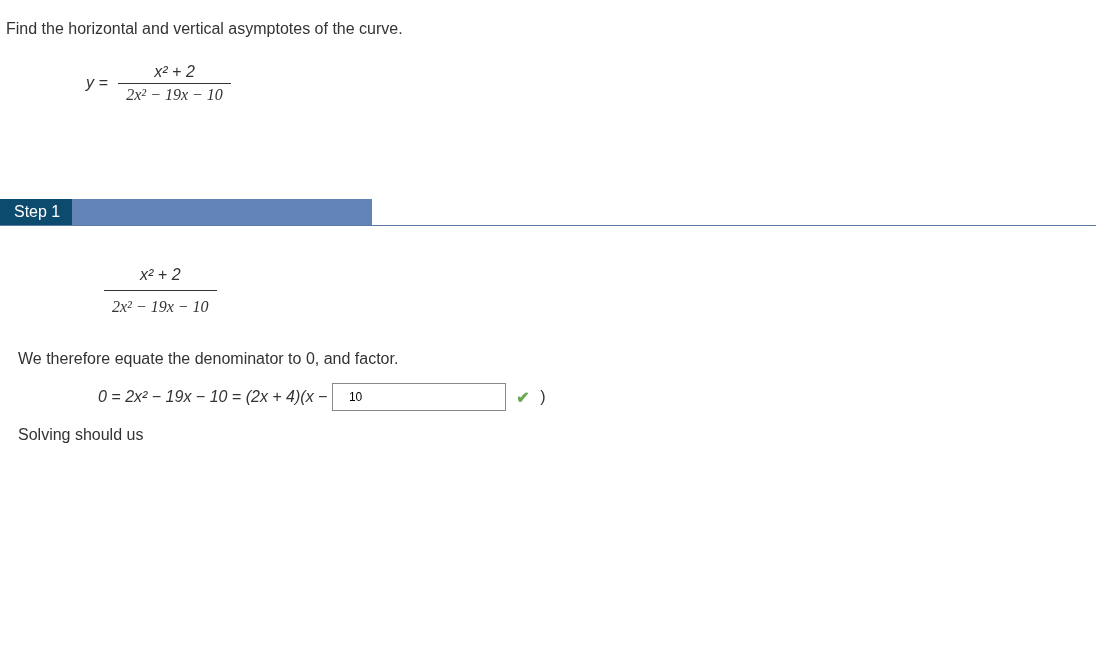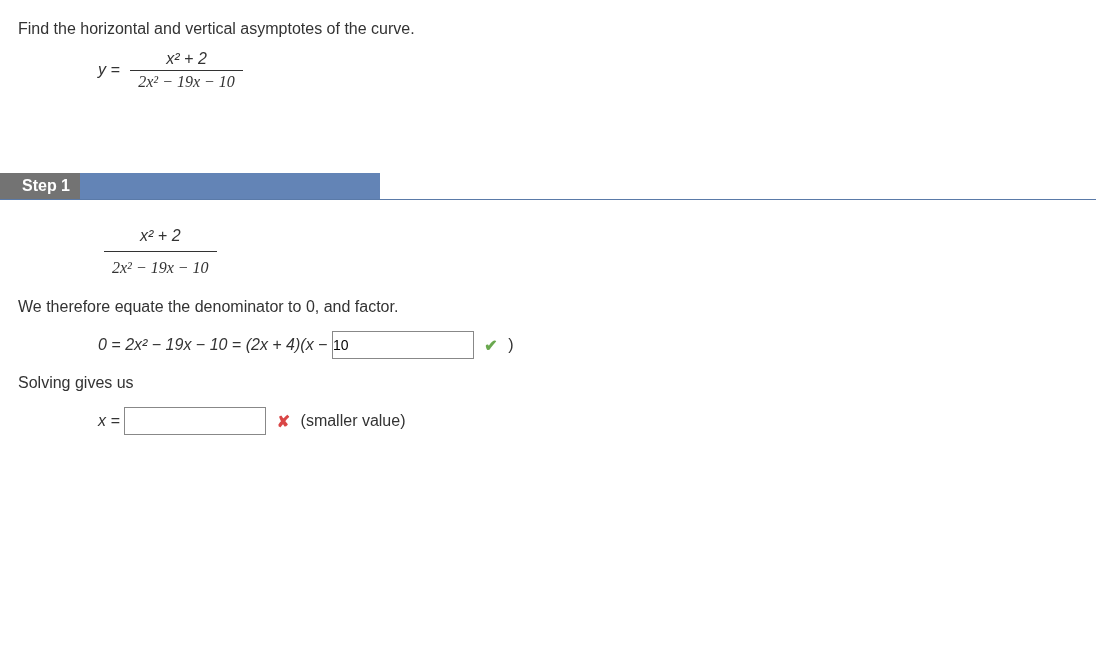--- a/index.html
+++ b/index.html
@@ -4,55 +4,55 @@
 <style>
   body {
     font-family: Verdana, Geneva, sans-serif;
     font-size: 16px;
     color: #333;
     margin: 0;
     padding: 0;
     width: 1096px;
   }
   .content {
-    padding: 10px 18px 20px 18px;
+    padding: 10px 18px 20px 6px;
   }
   .question {
     margin-bottom: 30px;
   }
   .step-header {
     position: relative;
     margin-top: 30px;
     border-bottom: 1px solid #5a7aa8;
   }
   .step-bar {
-    background-color: #737373;
+    background-color: #0c4a6e;
     color: #fff;
-    font-weight: bold;
+    font-weight: normal;
     display: inline-block;
-    padding: 4px 10px 4px 22px;
+    padding: 4px 10px 4px 14px;
     width: 52px;
   }
   .step-hl {
     display: inline-block;
     background-color: #6384b6;
     width: 300px;
     height: 26px;
     vertical-align: bottom;
     margin-left: -4px;
   }
   .step-body {
     padding: 14px 18px 20px 18px;
     line-height: 1.7;
   }
   .frac {
     display: inline-block;
     vertical-align: middle;
     text-align: center;
-    margin: 0 6px;
+    margin: 13px 6px;
   }
   .frac .num {
     display: block;
     border-bottom: 1px solid #333;
     padding: 2px 8px;
   }
   .frac .den {
     display: block;
     padding: 2px 8px;
     font-family: Liberation Serif, serif;
@@ -61,22 +61,22 @@
     margin-left: 80px;
     margin-top: 6px;
     margin-bottom: 6px;
   }
   .var { font-style: italic; }
   .answer-input {
     width: 140px;
     height: 22px;
     border: 1px solid #888;
     font-family: inherit;
-    font-size: 14px;
-    padding: 2px 0;
+    font-size: 12px;
+    padding: 2px 16px;
     vertical-align: middle;
   }
   .chk-correct {
     color: #6aa84f;
     font-weight: bold;
     margin-left: 6px;
     margin-right: 6px;
     vertical-align: middle;
   }
   .chk-wrong {
@@ -126,23 +126,17 @@
 
   <p>We therefore equate the denominator to 0, and factor.</p>
 
   <div class="eq-block">
     <span class="var">0 = 2x² − 19x − 10 = (2x + 4)(x − </span>
     <input class="answer-input" type="text" value="10" style="">
     <span class="chk-correct">✔</span>
     <span>)</span>
   </div>
 
-  <p>Solving gives us</p>
+  <p>Solving should us</p>
 
-  <div class="solve-row">
-    <span class="var">x =</span>
-    <input class="answer-input" type="text" value="" style="">
-    <span class="chk-wrong">✘</span>
-    <span>(smaller value)</span>
-  </div>
 
 
 </div>
 
 </body></html>

